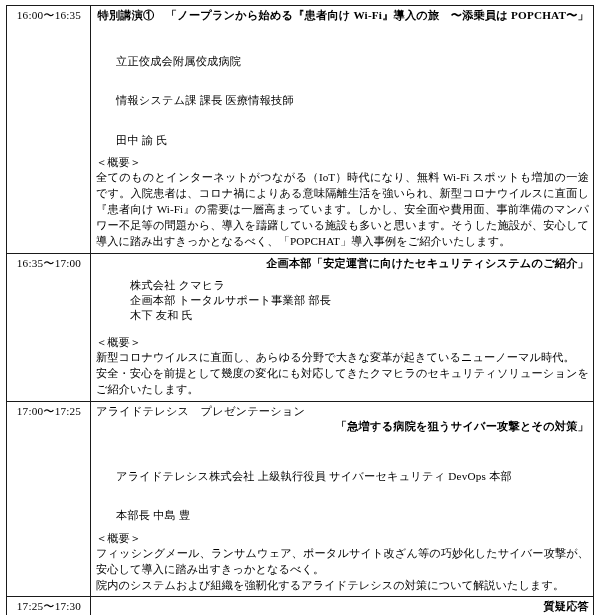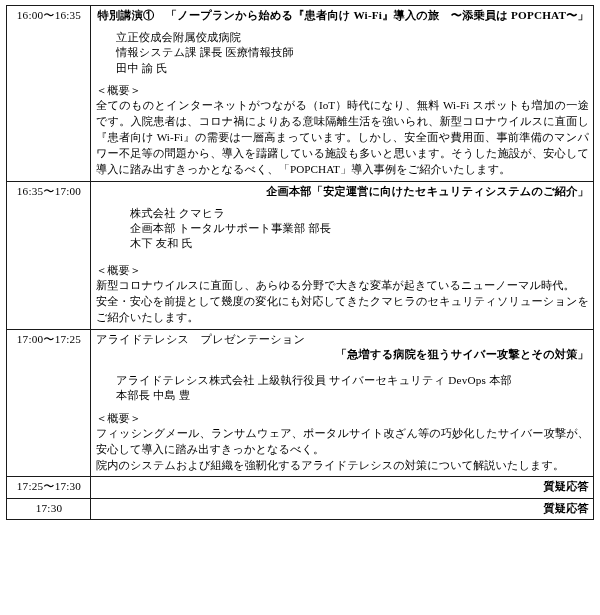--- a/index.html
+++ b/index.html
@@ -60,21 +60,21 @@
   }
   .line {
     display: block;
     white-space: nowrap;
   }
   .ttl {
     font-weight: bold;
     letter-spacing: 0.2px;
     text-align: right;
   }
-  .indent-1 { padding-left: 20px; display: block; }
+  .indent-1 { padding-left: 20px; display: block; margin-top: 24px; }
   .indent-2 { padding-left: 34px; display: block; }
   .spacer-sm { display: block; height: 7px; }
   .spacer-xs { display: block; height: 4px; }
   .gaiyou {
     display: block;
     letter-spacing: 0.1px;
   }
   .para {
     display: block;
     text-align: justify;

